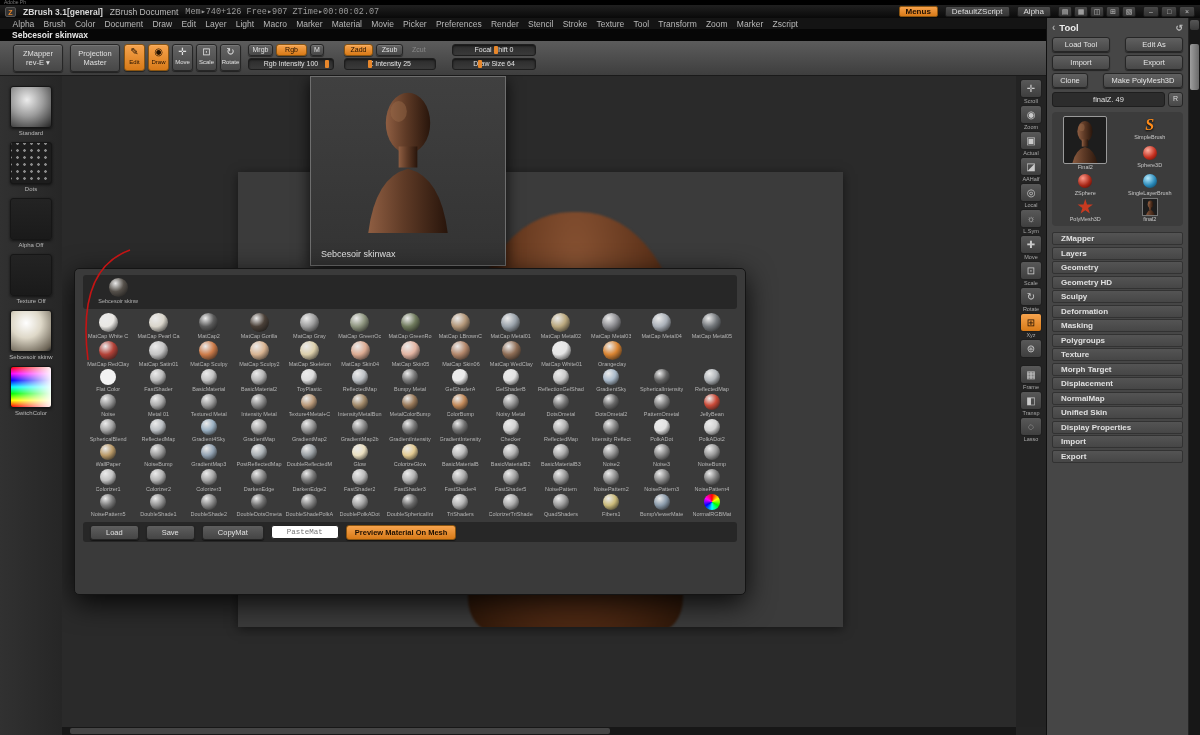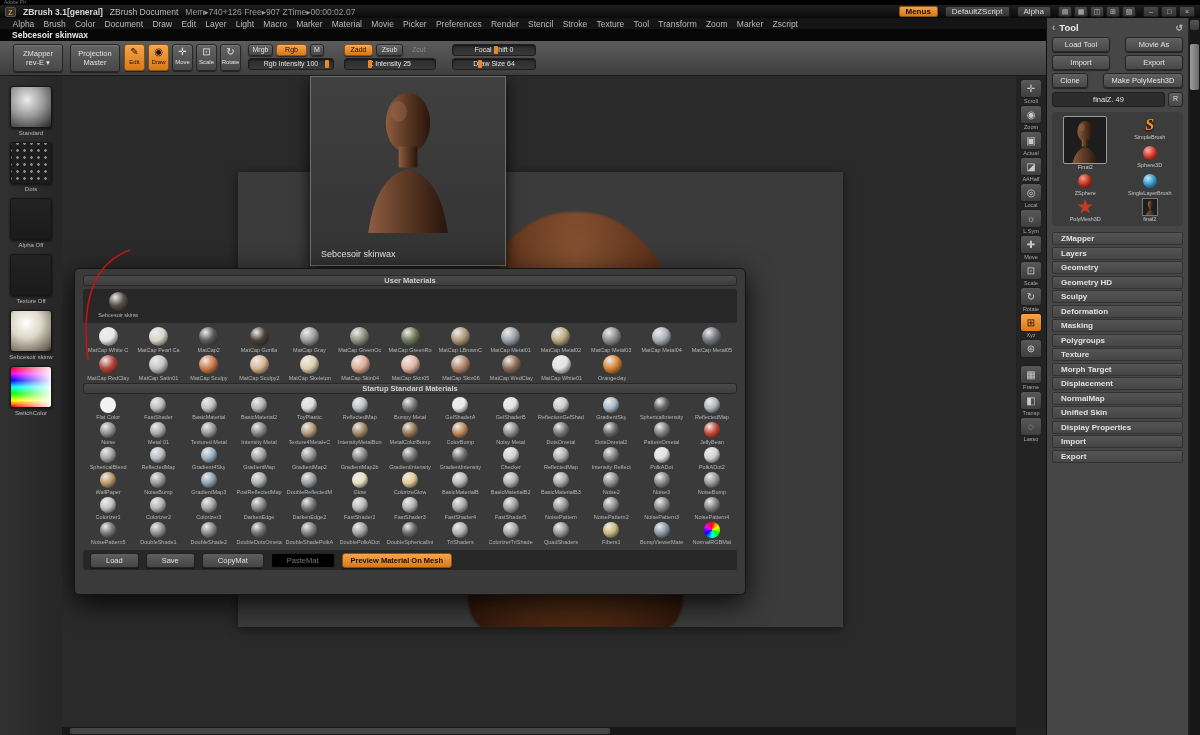--- a/index.html
+++ b/index.html
@@ -4,21 +4,21 @@
 <style>
   html,body{margin:0;padding:0;background:#000;}
   #app{position:relative;width:1200px;height:735px;background:#242424;font-family:"Liberation Sans",sans-serif;color:#ccc;overflow:hidden;}
   #app *{box-sizing:border-box;}
 
   .underlay{position:absolute;left:0;top:0;width:1200px;height:5px;background:#000;color:#777;font-size:5px;line-height:5px;padding-left:4px;overflow:hidden;}
   .titlebar{position:absolute;left:0;top:5px;width:1200px;height:13px;background:linear-gradient(#202020,#090909);display:flex;align-items:center;gap:7px;font-size:8.5px;color:#b5b5b5;padding:0 5px;}
   .tb-logo{width:11px;height:10px;background:#333;border:1px solid #555;border-radius:2px;color:#e8872b;font-size:7px;font-weight:bold;text-align:center;line-height:9px;}
   .tb-app{font-weight:bold;color:#d8d8d8;}
   .tb-doc{color:#bbb;}
-  .tb-stats{color:#9a9a9a;}
+  .tb-stats{color:#9a9a9a;font-family:Liberation Mono, monospace;}
   .tb-spacer{flex:1;}
   .tb-btn{background:linear-gradient(#4c4c4c,#343434);border:1px solid #1c1c1c;border-radius:2px;padding:0 6px;font-size:8px;height:11px;line-height:10px;color:#ddd;}
   .tb-btn.orange{background:linear-gradient(#f5a04a,#d87a18);color:#1d0e00;font-weight:bold;border-color:#8a5410;}
   .tb-icons,.tb-win{display:flex;gap:2px;}
   .tb-icon{width:14px;height:11px;background:linear-gradient(#484848,#323232);border:1px solid #1c1c1c;border-radius:2px;font-size:7px;text-align:center;line-height:10px;color:#c0c0c0;}
   .tb-w{width:16px;}
 
   .menubar{position:absolute;left:0;top:18px;width:1046px;height:11px;background:#141414;display:flex;align-items:center;padding-left:8px;font-size:8.5px;color:#b8b8b8;}
   .menu-item{padding:0 4.6px;cursor:default;}
   .doctab{position:absolute;left:0;top:29px;width:1046px;height:12px;background:#060606;font-size:8.5px;font-weight:bold;color:#e8e8e8;line-height:12px;padding-left:12px;}
@@ -60,21 +60,21 @@
   .mp-user-row{height:34px;background:#272727;border-radius:3px;margin-bottom:4px;display:flex;align-items:flex-start;padding:3px 0 0 10px;}
   .mp-row{display:flex;height:28px;}
   .mp-grid.std .mp-row{height:25px;}
   .mp-cell{width:50.4px;display:flex;flex-direction:column;align-items:center;}
   .mp-sphere{border-radius:50%;}
   .mp-sphere.big{width:19px;height:19px;}
   .mp-sphere.small{width:16px;height:16px;}
   .mp-name{font-size:5.5px;color:#b5b5b5;white-space:nowrap;overflow:hidden;max-width:50px;margin-top:1px;}
   .mp-buttons{height:20px;background:#272727;border-radius:3px;display:flex;align-items:center;gap:7px;padding:0 7px;margin-top:3px;}
   .mp-btn{background:linear-gradient(#5e5e5e,#454545);border:1px solid #242424;border-radius:3px;font-size:7.5px;color:#e0e0e0;padding:2px 15px;box-shadow:0 1px 1px rgba(0,0,0,.5);}
-  .mp-btn.dim{color:#777;background:#000000;box-shadow:none;}
+  .mp-btn.dim{color:#777;background:#ffffff;box-shadow:none;font-family:Liberation Mono, monospace;}
   .mp-btn.preview{background:linear-gradient(#f7a44e,#d87a18);color:#1d0e00;font-weight:bold;border-color:#8a5410;padding:2px 8px;}
 
   .right-strip{position:absolute;left:1016px;top:76px;width:30px;height:651px;background:#232323;padding-top:2px;}
   .rs-item{width:26px;margin:1px auto 0;text-align:center;}
   .rs-btn{width:22px;height:19px;margin:0 auto;background:linear-gradient(#585858,#3f3f3f);border:1px solid #1e1e1e;border-radius:3px;font-size:10px;line-height:18px;color:#cacaca;}
   .rs-btn.active{background:linear-gradient(#f7a44e,#d87a18);color:#1d0e00;}
   .rs-label{font-size:5.5px;color:#a8a8a8;line-height:6px;height:6px;overflow:hidden;}
 
   .tool-panel{position:absolute;left:1046px;top:18px;width:142px;height:717px;background:#464646;border-left:1px solid #101010;padding:3px 5px;}
   .tp-header{display:flex;align-items:center;gap:4px;height:13px;font-size:9.5px;font-weight:bold;color:#ececec;}
@@ -257,21 +257,20 @@
             </defs>
             <ellipse cx="50" cy="36" rx="19" ry="26" fill="url(#bgp)"></ellipse>
             <ellipse cx="42" cy="26" rx="7" ry="9" fill="#9a6a4a" opacity="0.45"></ellipse>
             <rect x="42" y="56" width="16" height="18" fill="url(#bgp)"></rect>
             <path d="M16 130 Q22 82 50 75 Q78 82 84 130 Z" fill="url(#bgp)"></path>
           </svg></div>
       <div class="preview-label">Sebcesoir skinwax</div>
     </div>
 
     <div class="material-popup">
-      <div class="mp-header">User Materials</div>
       <div class="mp-user-row">
           <div class="mp-cell">
             <div class="mp-sphere big" style="background: radial-gradient(circle at 34% 28%, rgba(255, 255, 255, 0.9) 0%, rgb(85, 80, 74) 45%, rgb(18, 18, 18) 100%);"></div>
             <div class="mp-name">Sebcesoir skinw</div>
           </div>
         </div>
       <div class="mp-grid">
           <div class="mp-row">
             <div class="mp-cell">
               <div class="mp-sphere big" style="background: radial-gradient(circle at 34% 28%, rgba(255, 255, 255, 0.9) 0%, rgb(233, 231, 227) 45%, rgb(18, 18, 18) 100%);"></div>
@@ -366,21 +365,20 @@
             <div class="mp-cell">
               <div class="mp-sphere big" style="background: radial-gradient(circle at 34% 28%, rgba(255, 255, 255, 0.9) 0%, rgb(228, 228, 228) 45%, rgb(18, 18, 18) 100%);"></div>
               <div class="mp-name">MatCap White01</div>
             </div>
             <div class="mp-cell">
               <div class="mp-sphere big" style="background: radial-gradient(circle at 34% 28%, rgba(255, 255, 255, 0.9) 0%, rgb(217, 132, 50) 45%, rgb(18, 18, 18) 100%);"></div>
               <div class="mp-name">Orangeclay</div>
             </div>
           </div>
         </div>
-      <div class="mp-header">Startup Standard Materials</div>
       <div class="mp-grid std">
           <div class="mp-row">
             <div class="mp-cell">
               <div class="mp-sphere small" style="background: rgb(242, 242, 242);"></div>
               <div class="mp-name">Flat Color</div>
             </div>
             <div class="mp-cell">
               <div class="mp-sphere small" style="background: radial-gradient(circle at 34% 28%, rgba(255, 255, 255, 0.9) 0%, rgb(188, 188, 188) 45%, rgb(18, 18, 18) 100%);"></div>
               <div class="mp-name">FastShader</div>
             </div>
@@ -771,21 +769,21 @@
 
   <div class="tool-panel">
     <div class="tp-header">
       <span class="chev">‹</span>
       <span>Tool</span>
       <span class="spacer"></span>
       <span class="restore">↺</span>
     </div>
     <div class="tp-row">
       <span class="tp-btn">Load Tool</span>
-      <span class="tp-btn">Movie As</span>
+      <span class="tp-btn">Edit As</span>
     </div>
     <div class="tp-row">
       <span class="tp-btn">Import</span>
       <span class="tp-btn">Export</span>
     </div>
     <div class="tp-row">
       <span class="tp-btn narrow">Clone</span>
       <span class="tp-btn">Make PolyMesh3D</span>
     </div>
     <div class="tp-slider">

